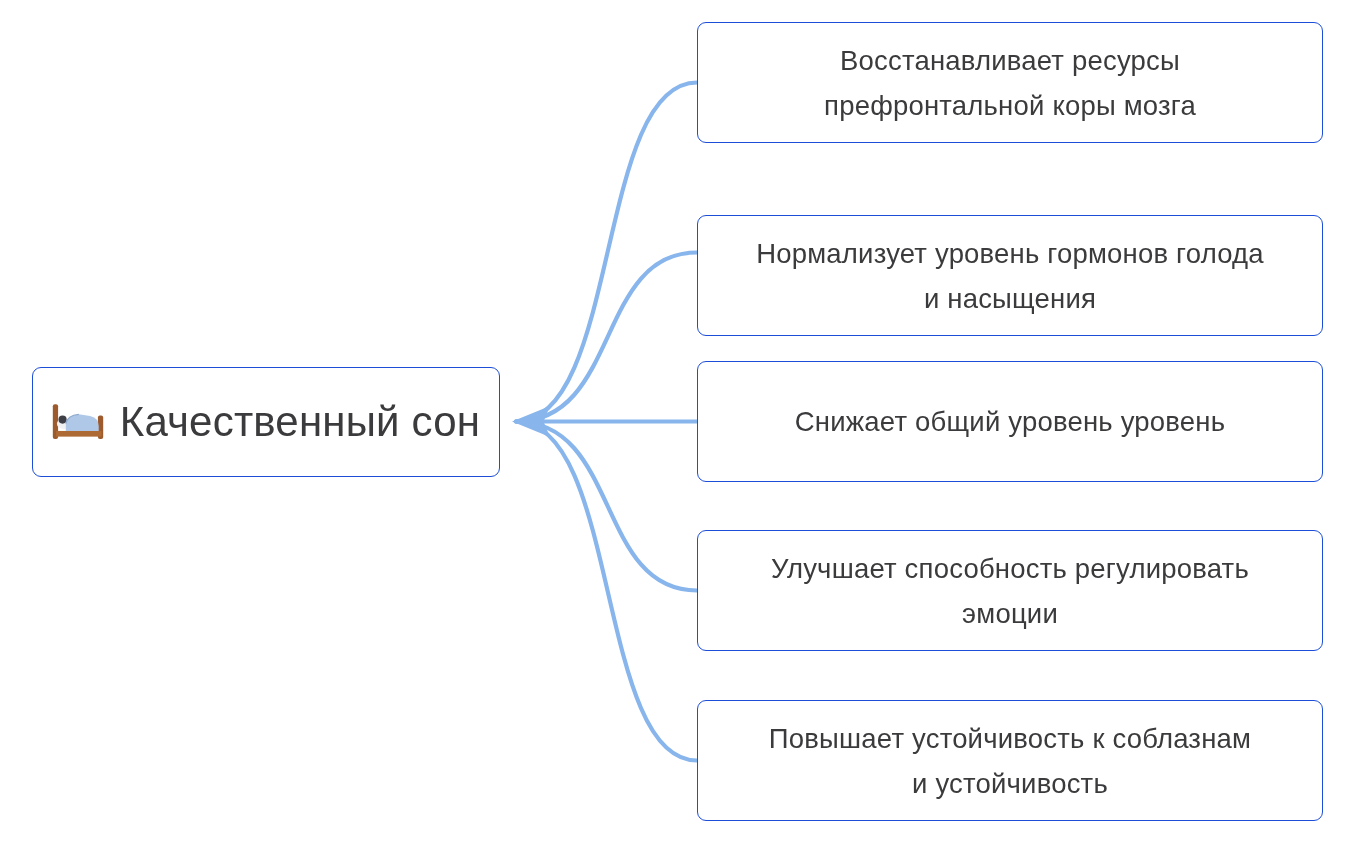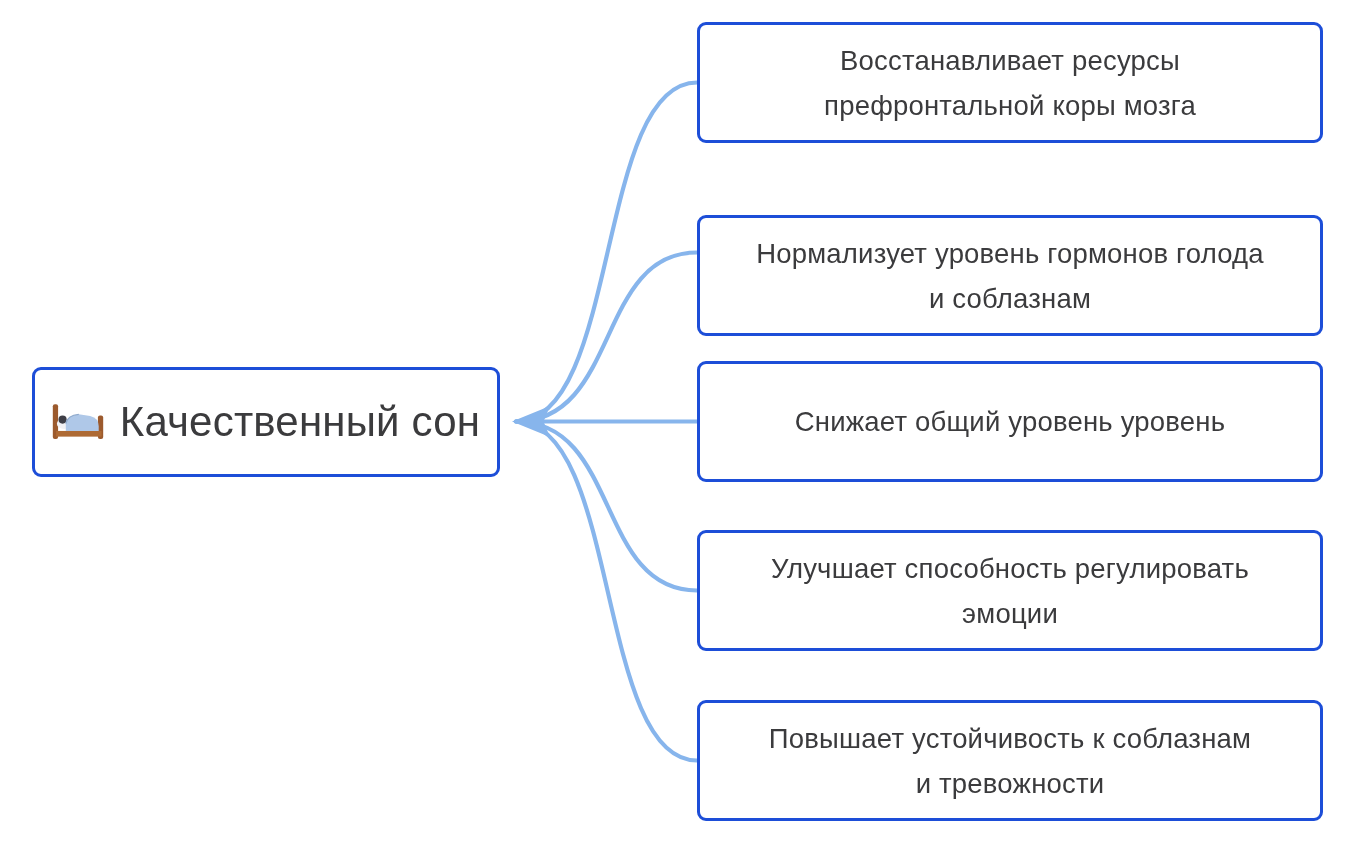--- a/index.html
+++ b/index.html
@@ -29,21 +29,21 @@
     stroke-width: 4.2;
     stroke-linecap: round;
   }
   .connectors polygon {
     fill: #87B5EC;
   }
   .node {
     position: absolute;
     box-sizing: border-box;
     background: #ffffff;
-    border: 3px solid #1d4ed8;
+    border: 1px solid #1d4ed8;
     border-radius: 9px;
     display: flex;
     align-items: center;
     justify-content: center;
     text-align: center;
     color: #3B3B3D;
   }
   .root {
     left: 32px;
     top: 367px;
@@ -105,30 +105,30 @@
     <span>Качественный сон</span>
   </div>
 
   <div class="node branch b1">
     <span>Восстанавливает ресурсы</span>
     <span>префронтальной коры мозга</span>
   </div>
 
   <div class="node branch b2">
     <span>Нормализует уровень гормонов голода</span>
-    <span>и соблазнам</span>
+    <span>и насыщения</span>
   </div>
 
   <div class="node branch b3">
     <span>Снижает общий уровень уровень</span>
   </div>
 
   <div class="node branch b4">
     <span>Улучшает способность регулировать</span>
     <span>эмоции</span>
   </div>
 
   <div class="node branch b5">
     <span>Повышает устойчивость к соблазнам</span>
-    <span>и тревожности</span>
+    <span>и устойчивость</span>
   </div>
 
 </div>
 
 </body></html>

